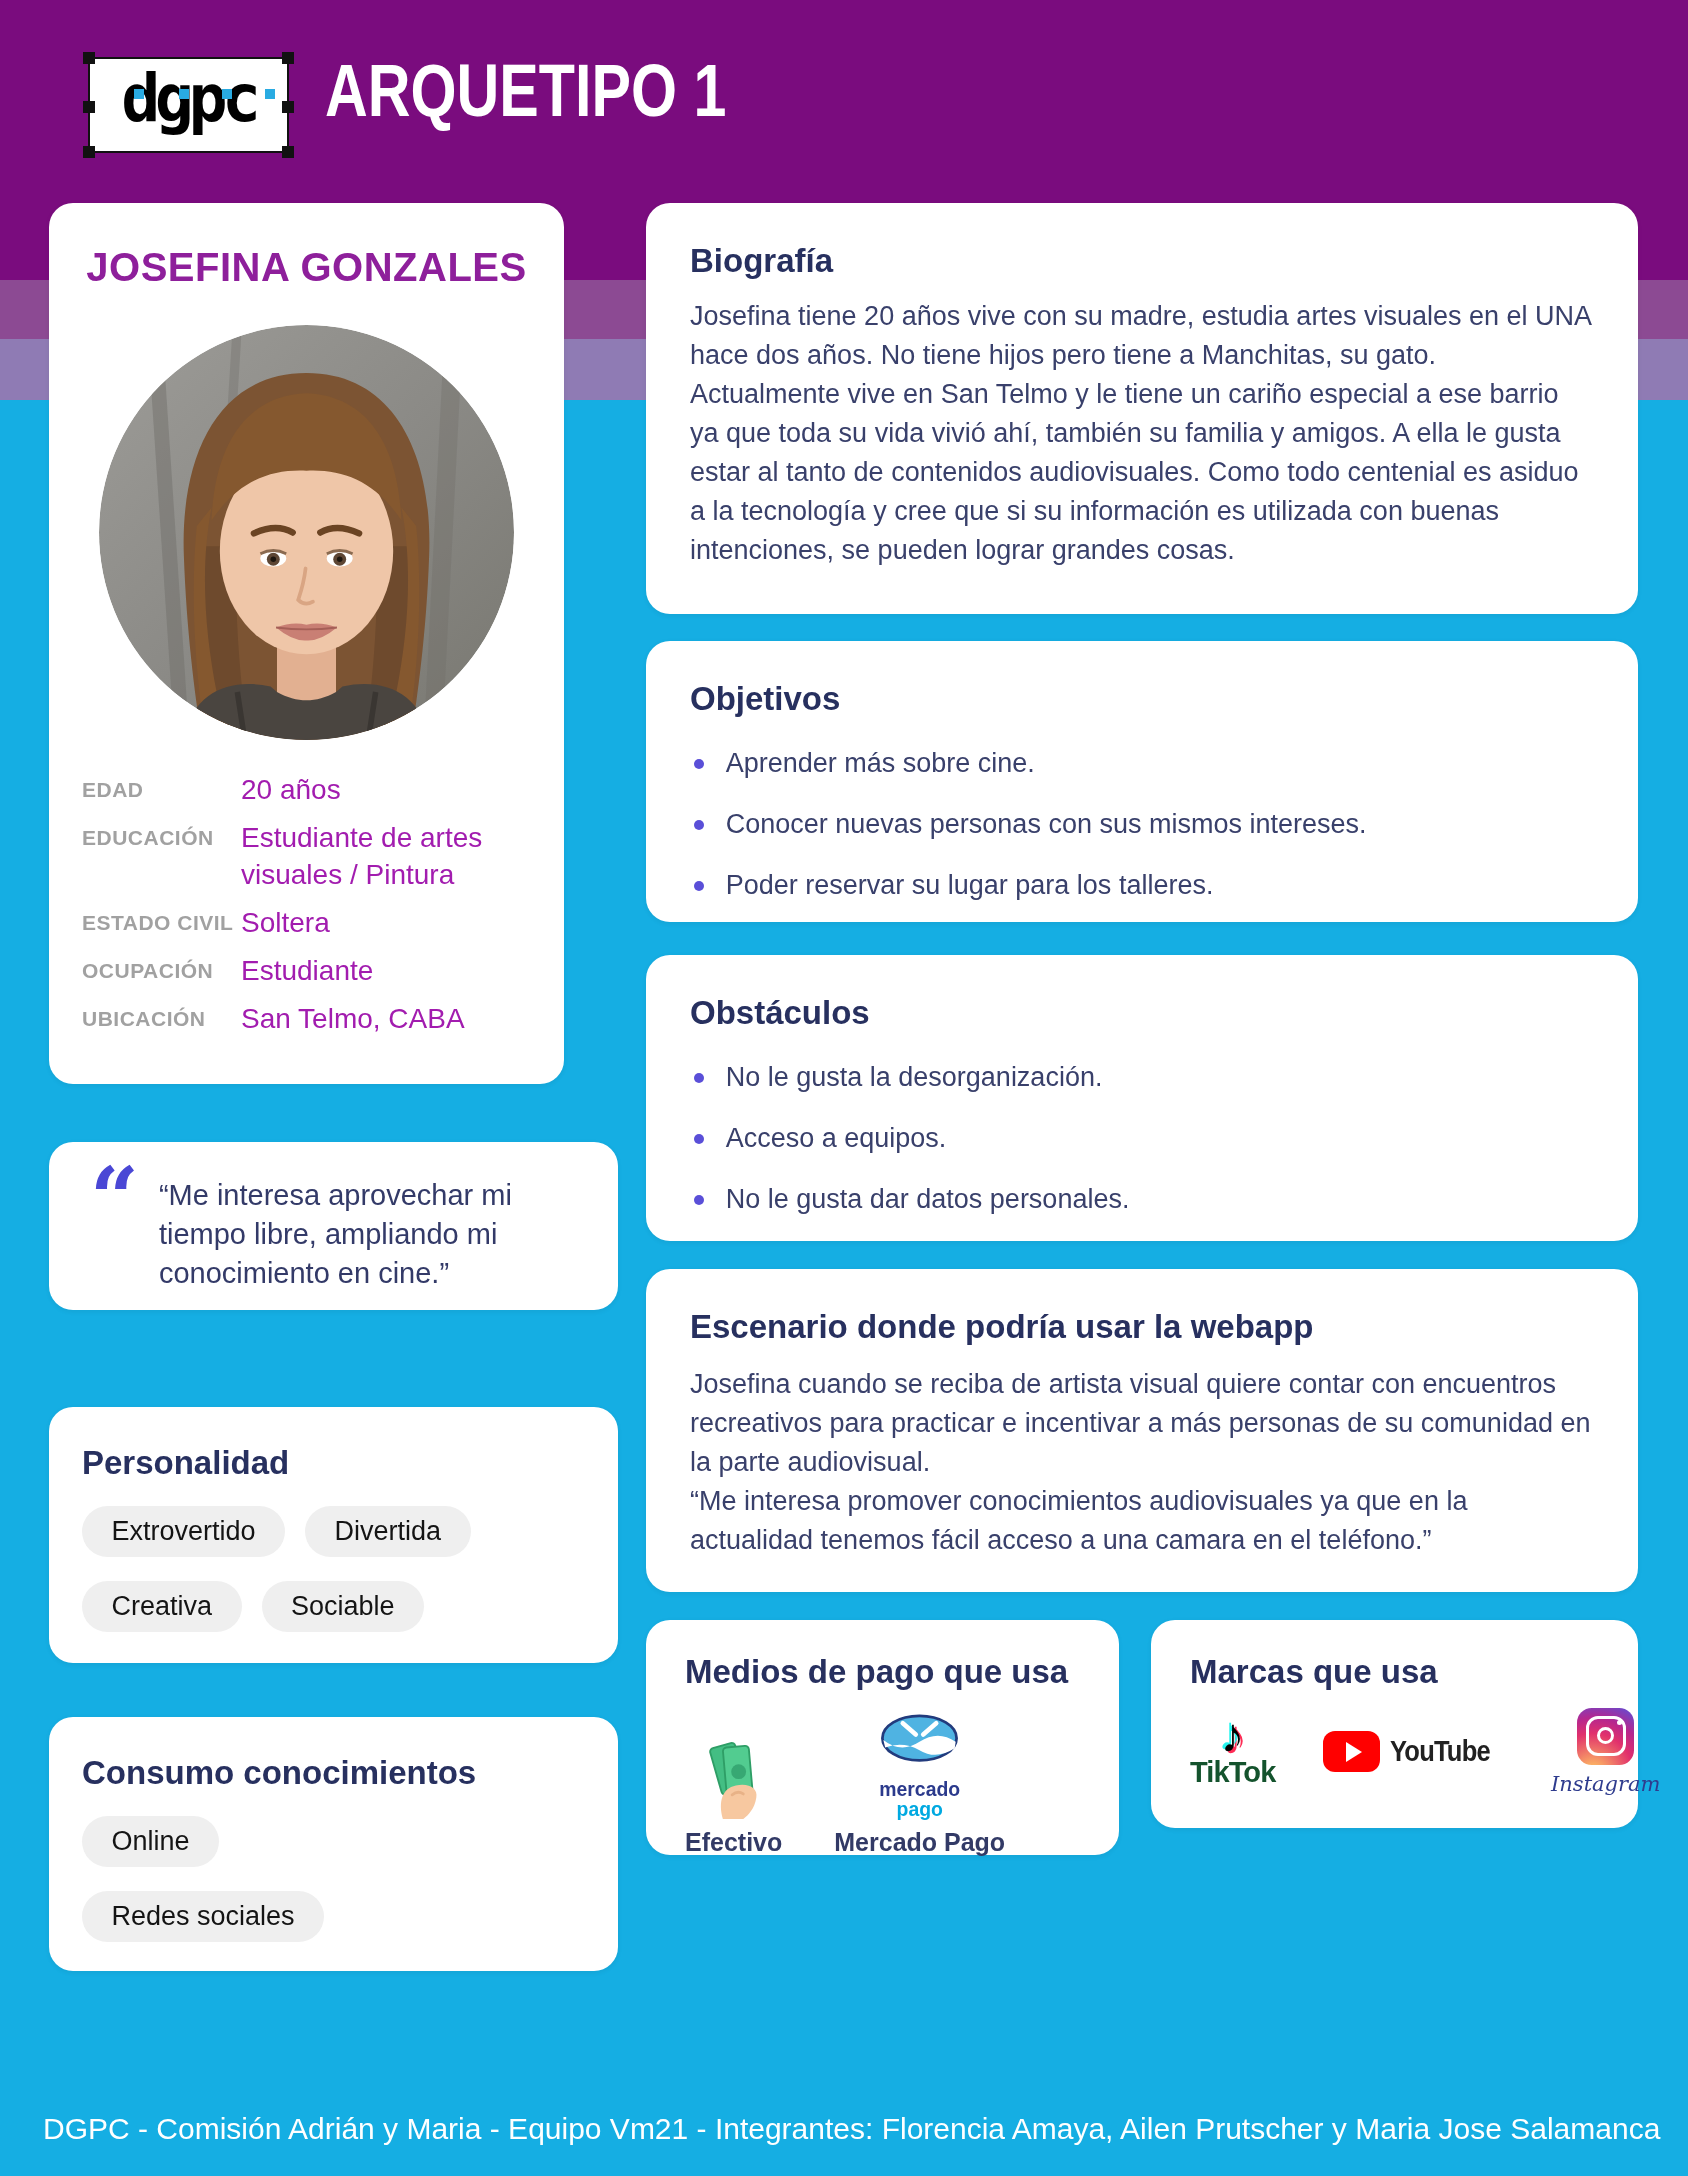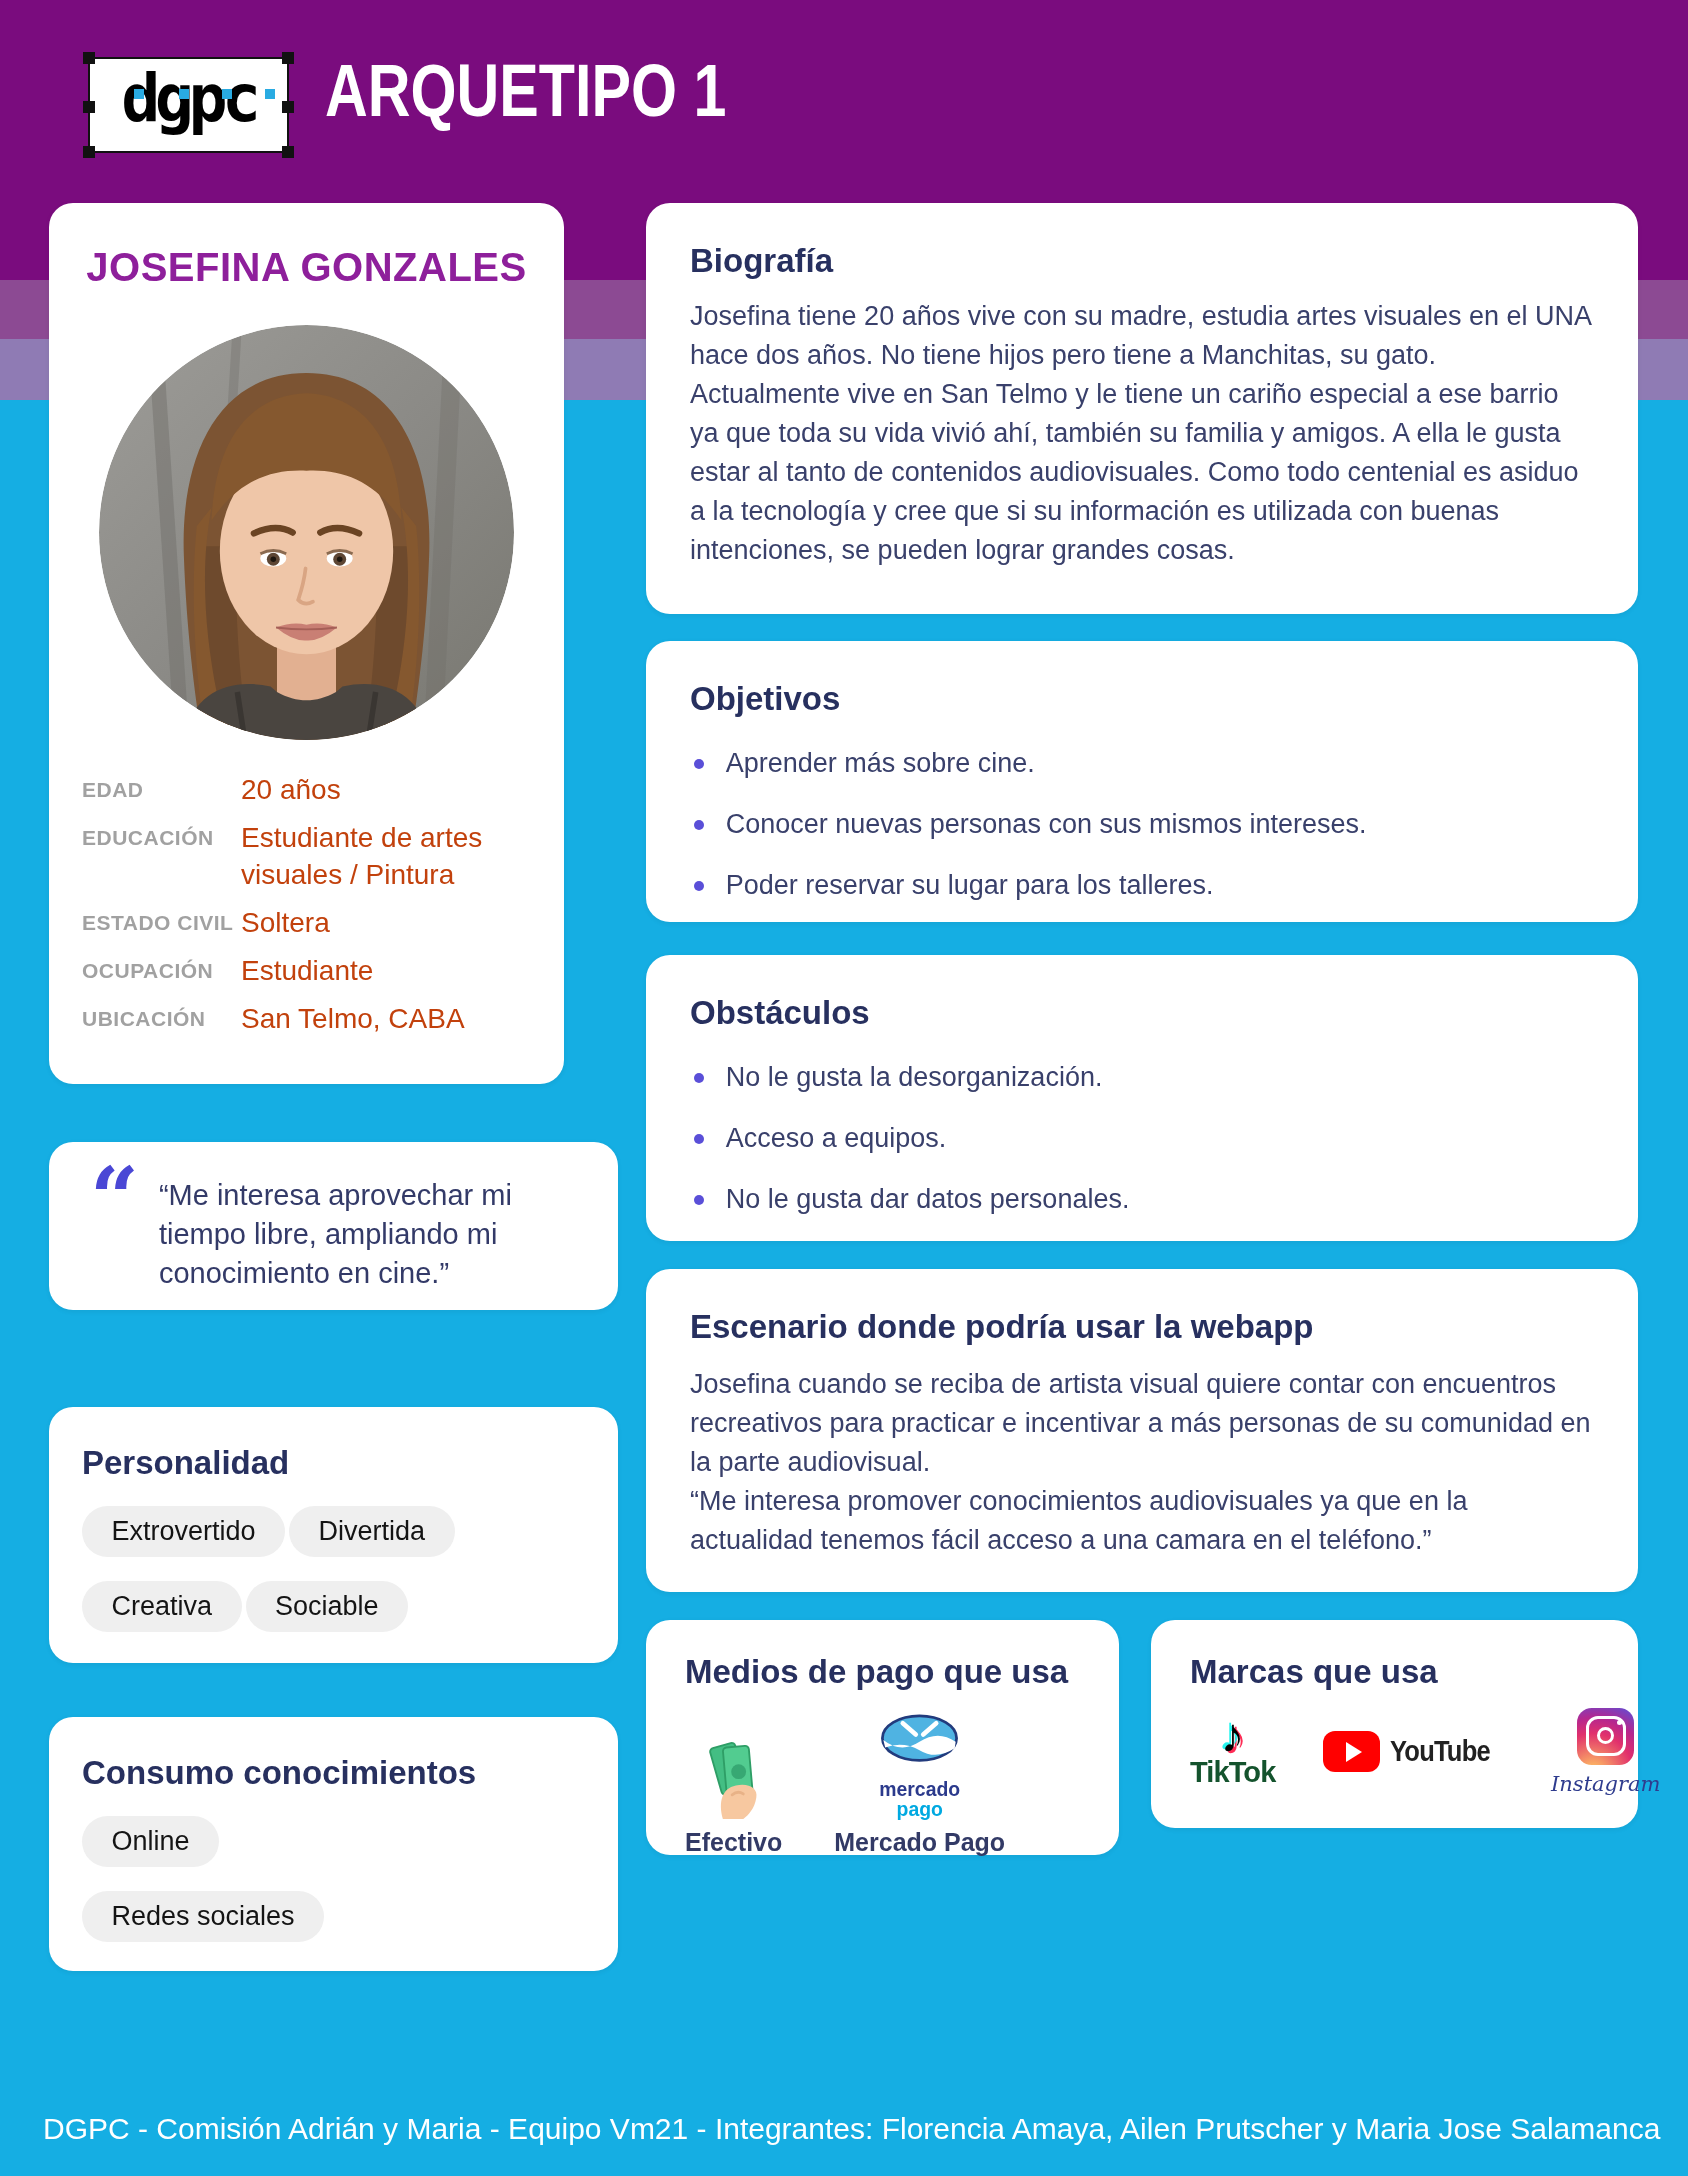--- a/index.html
+++ b/index.html
@@ -25,28 +25,28 @@
   .card{position:absolute;background:#fff;border-radius:24px;box-sizing:border-box;box-shadow:0 1.8px 5.5px rgba(0,0,0,0.06);}
   .card-title{font-size:33px;font-weight:bold;color:#27305F;}
 
   
   .profile-card{left:49px;top:203px;width:515px;height:881px;padding-top:42px;}
   .persona-name{text-align:center;font-size:40px;font-weight:bold;color:#8E1F9B;letter-spacing:0.5px;}
   .avatar-wrap{width:415px;height:415px;border-radius:50%;overflow:hidden;margin:35px auto 0 auto;}
   .fields{margin:31px 0 0 33px;}
   .field-row{display:flex;margin-bottom:11px;}
   .field-label{width:159px;flex:none;font-size:21px;font-weight:bold;color:#A1A1A1;letter-spacing:0.5px;padding-top:7.4px;}
-  .field-value{width:351px;font-size:28px;color:#c2410c;line-height:37px;}
+  .field-value{width:351px;font-size:28px;color:#a21caf;line-height:37px;}
 
   .quote-card{left:49px;top:1142px;width:569px;height:168px;padding:28px 37px 0 41px;display:flex;}
   .quote-mark{font-family:"DejaVu Serif",serif;font-weight:bold;font-size:85px;line-height:55px;color:#4A47D5;flex:none;margin-right:20px;}
   .quote-text{font-size:29px;color:#333A68;line-height:39px;width:406px;padding-top:5.5px;}
 
   .personalidad-card{left:49px;top:1407px;width:569px;height:256px;padding:37px 0 0 33px;}
-  .pill-row{display:flex;gap:4px;margin-top:24px;}
+  .pill-row{display:flex;gap:20px;margin-top:24px;}
   .pill{background:#EFEFEF;border-radius:41px;padding:10px 29.5px;font-size:27px;color:#141414;white-space:nowrap;}
 
   .consumo-card{left:49px;top:1717px;width:569px;height:254px;padding:37px 0 0 33px;}
 
   
   .bio-card{left:646px;top:203px;width:992px;height:411px;padding:39px 46px 0 44px;}
   .body-text{font-size:27px;color:#39406B;line-height:39px;margin-top:16.6px;}
 
   .objetivos-card{left:646px;top:641px;width:992px;height:281px;padding:39px 46px 0 44px;}
   .obstaculos-card{left:646px;top:955px;width:992px;height:286px;padding:39px 46px 0 44px;}

